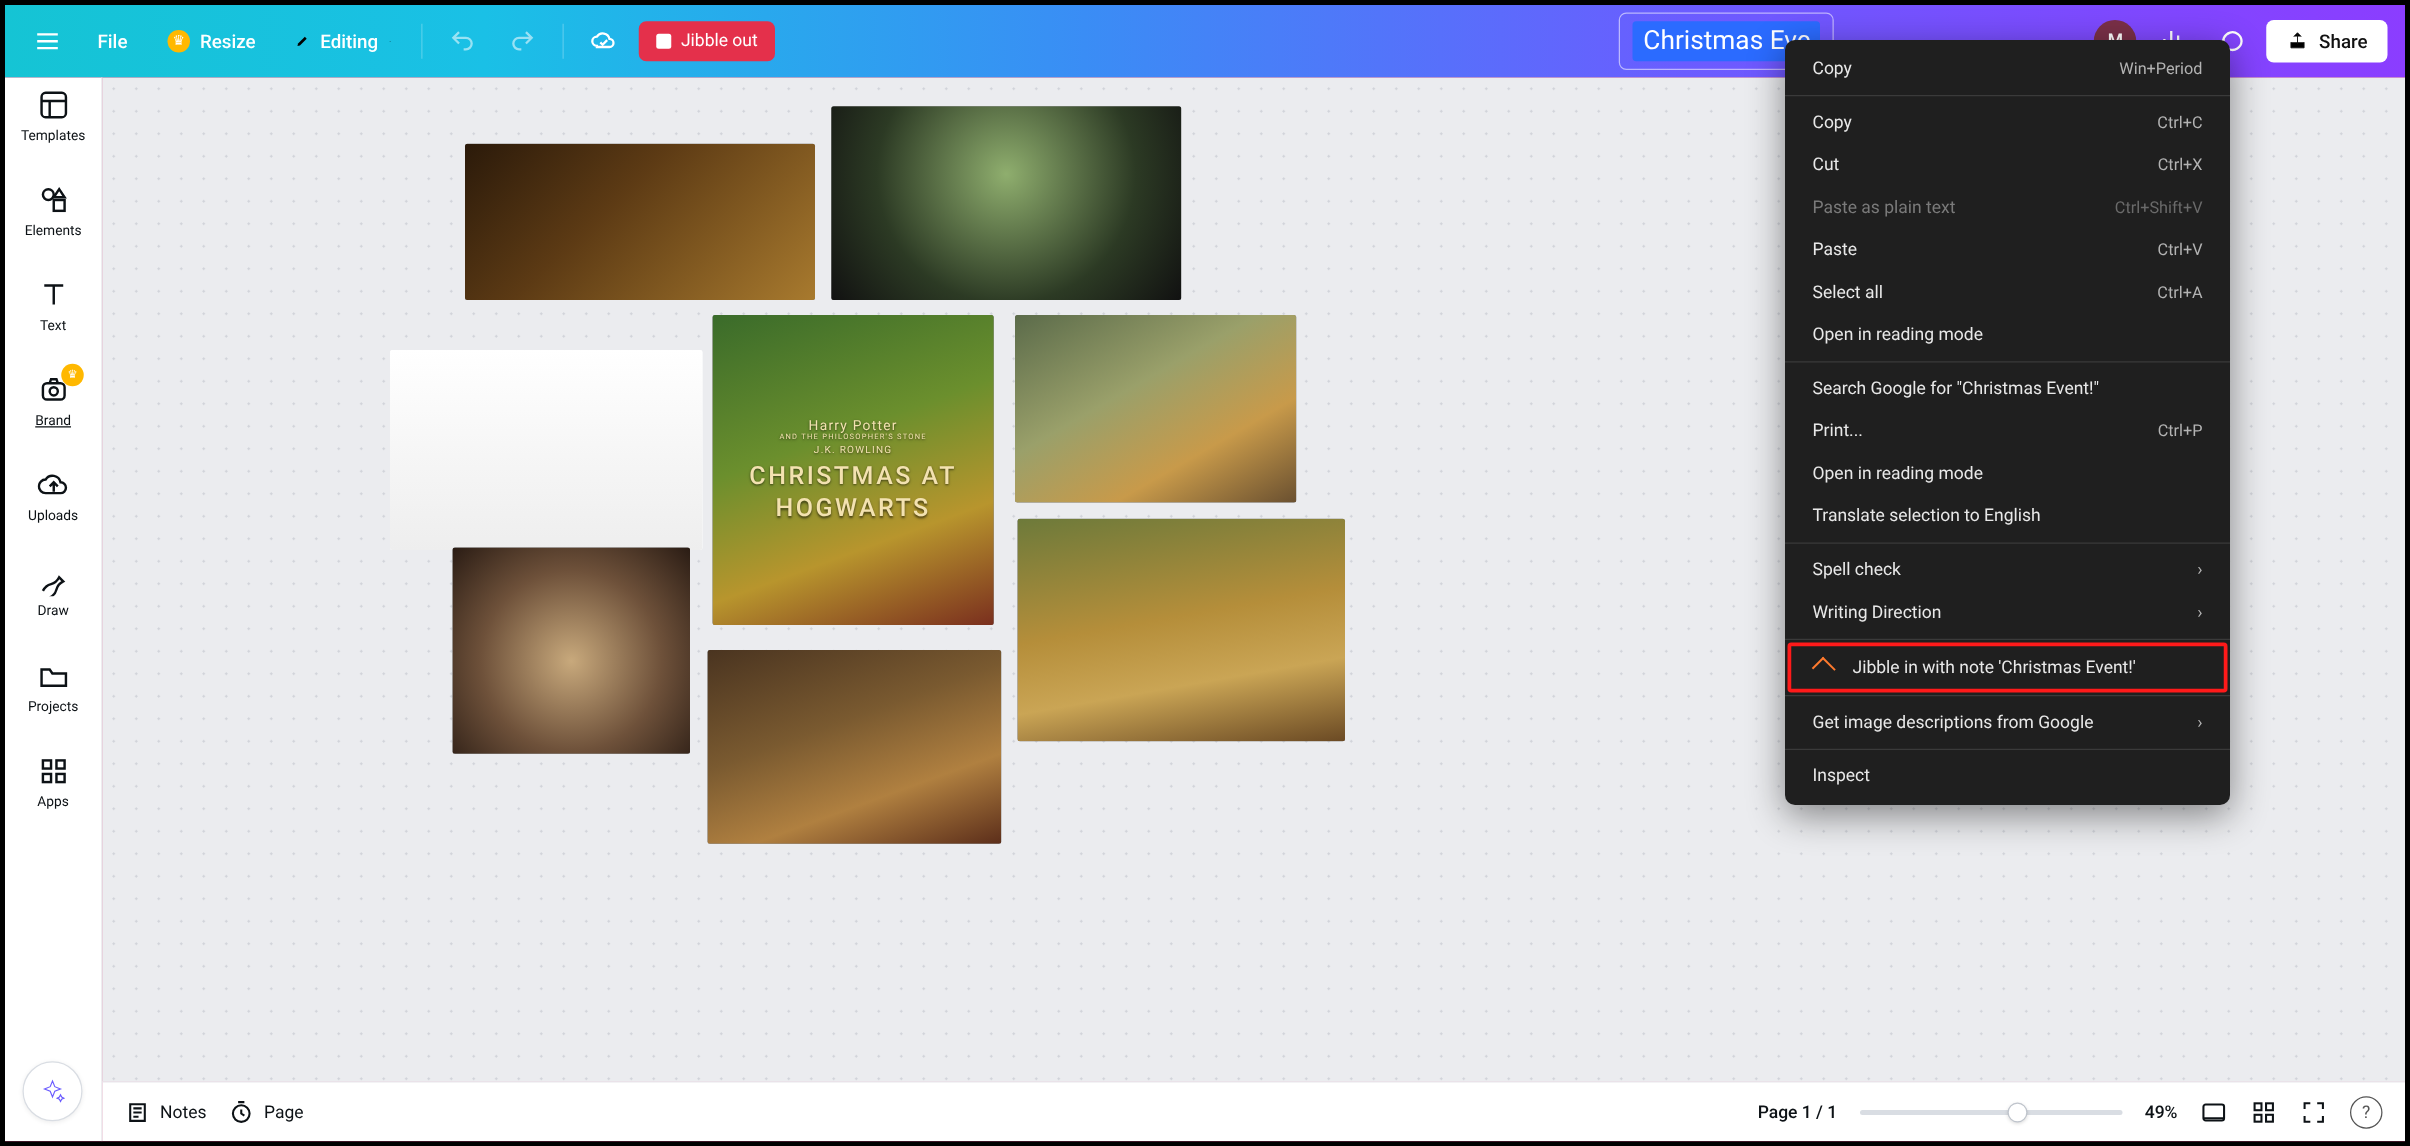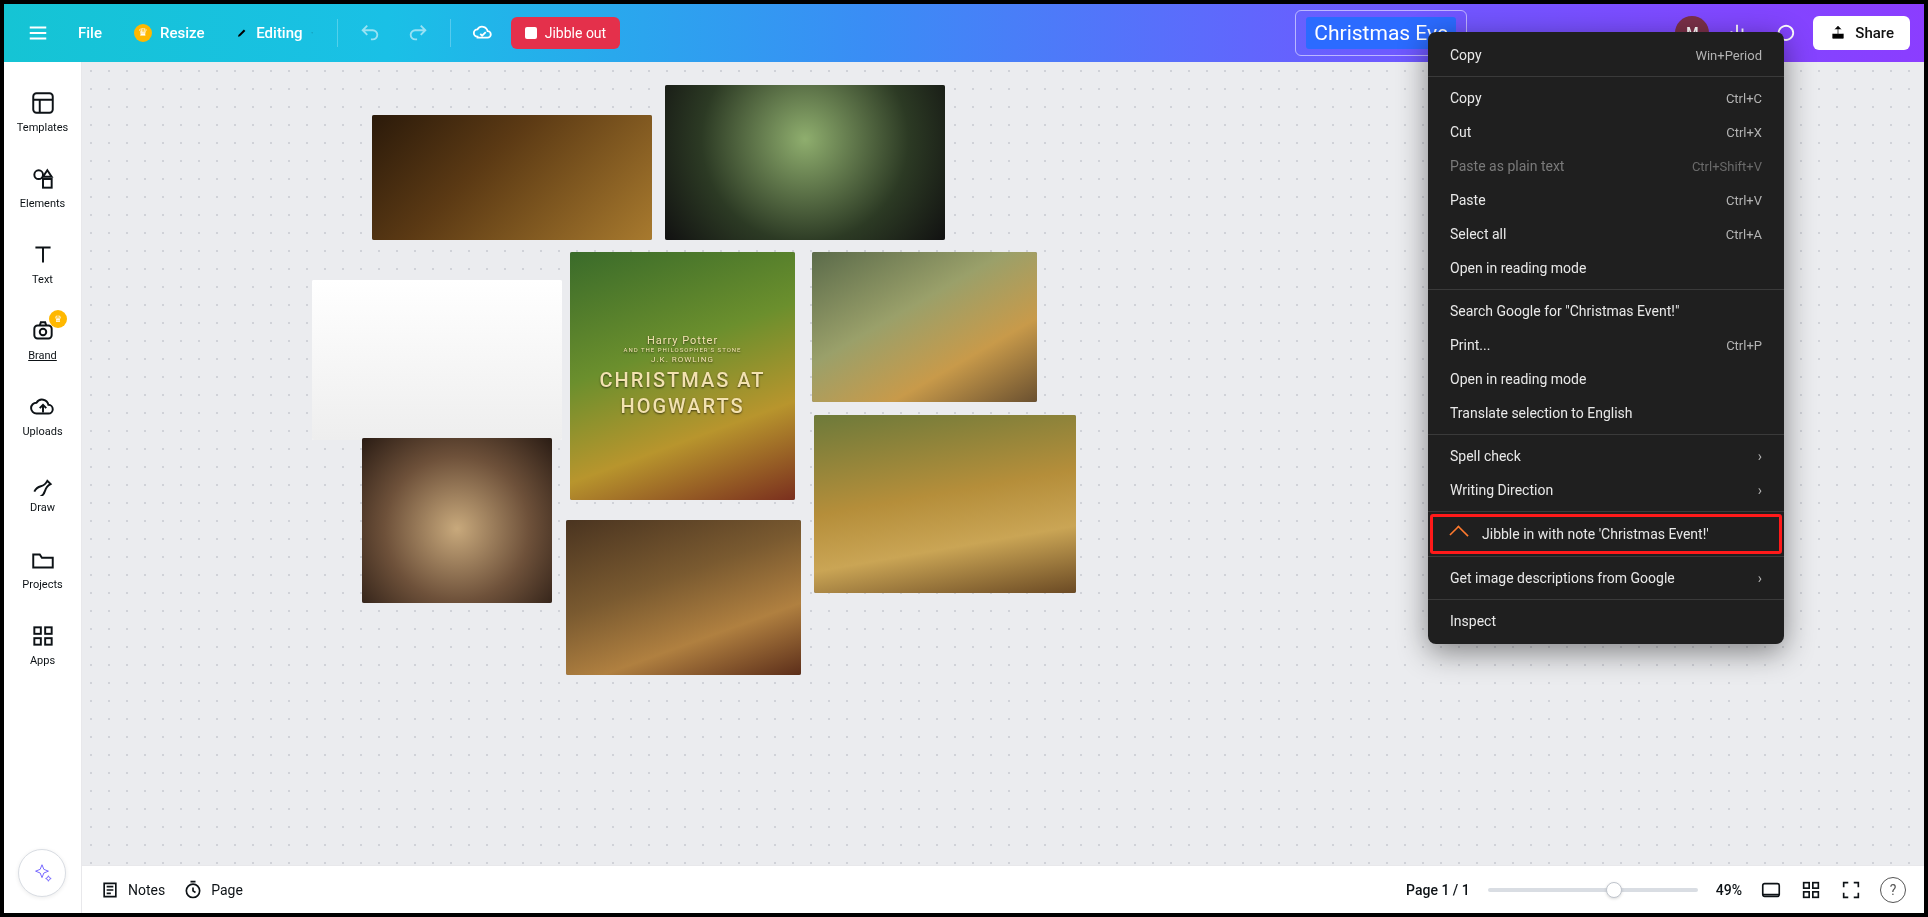--- a/index.html
+++ b/index.html
@@ -19,21 +19,21 @@
 .jibble-pill { background:#e4304b; color:#fff; padding:8px 14px; border-radius:6px; font-weight:400; font-size:14px; display:flex; align-items:center; gap:8px; }
 .jibble-pill .sq { width:12px; height:12px; background:#fff; border-radius:2px; }
 .spacer { flex:1; }
 .title-chip { border:1.5px solid rgba(255,255,255,.55); border-radius:6px; padding:6px 10px; display:flex; align-items:center; }
 .title-chip input { background:#2b6bff; border:none; color:#fff; font-size:21px; font-weight:400; padding:4px 8px; border-radius:3px; width:150px; outline:none; }
 .avatar { width:34px; height:34px; border-radius:50%; background:#7a3048; color:#fff; display:flex; align-items:center; justify-content:center; font-weight:600; font-size:14px; }
 .share-btn { background:#fff; color:#111; padding:8px 16px; border-radius:6px; font-weight:500; font-size:15px; display:flex; align-items:center; gap:8px; }
 .share-btn svg { stroke:#111; }
 
 
-.rail { position:absolute; top:58px; left:0; bottom:0; width:78px; background:#fff; border-right:1px solid #e8e8eb; display:flex; flex-direction:column; align-items:center; padding-top:24px; gap:24px; }
+.rail { position:absolute; top:58px; left:0; bottom:0; width:78px; background:#fff; border-right:1px solid #e8e8eb; display:flex; flex-direction:column; align-items:center; padding-top:5px; gap:24px; }
 .rail-item { display:flex; flex-direction:column; align-items:center; gap:6px; cursor:pointer; color:#0d1216; width:100%; padding:4px 0; }
 .rail-item .ric { width:26px; height:26px; display:flex; align-items:center; justify-content:center; }
 .rail-item .ric svg { stroke:#0d1216; fill:none; stroke-width:1.8; }
 .rail-item span { font-size:11px; text-align:center; line-height:1.1; }
 .rail-item.brand { position:relative;text-decoration:underline; }
 .rail-item.brand .badge { position:absolute; top:-4px; right:14px; width:18px; height:18px; background:#ffb800; border-radius:50%; }
 .rail-item.brand .badge::after { content:"♛"; position:absolute; top:50%; left:50%; transform:translate(-50%,-52%); font-size:9px; color:#fff; }
 .magic-fab { position:absolute; bottom:16px; left:14px; width:48px; height:48px; border-radius:50%; background:#fff; border:1px solid #d9dde3; display:flex; align-items:center; justify-content:center; box-shadow:0 1px 4px rgba(0,0,0,.08); }
 .magic-fab svg { stroke:#6b5cff; fill:none; }
 

